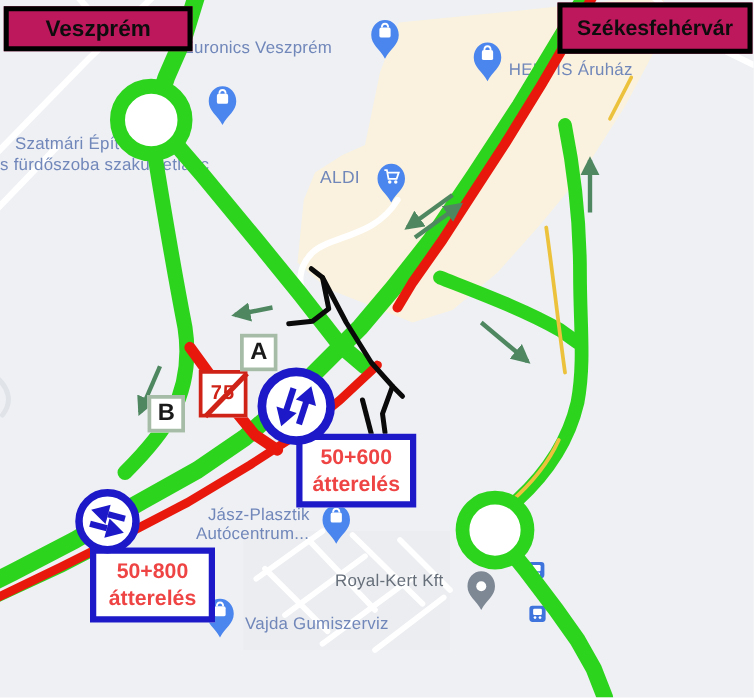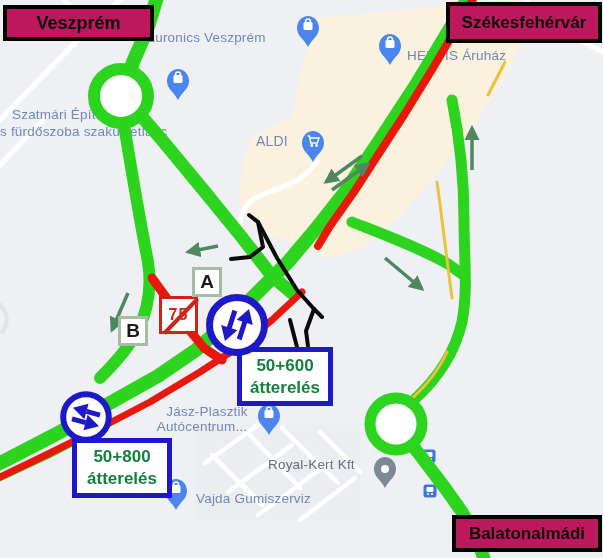--- a/index.html
+++ b/index.html
@@ -13,21 +13,21 @@
   .center{text-anchor:middle}
 
   .citybox{position:absolute;background:#be185d;border:4px solid #000;box-sizing:border-box;
            display:flex;align-items:center;justify-content:center;
            font-weight:bold;font-size:17px;color:#0d0d0d;z-index:30}
   .cb-veszprem{left:3px;top:5px;width:151px;height:36px;font-size:18px}
   .cb-szekes{left:446px;top:2px;width:156px;height:41px}
   .cb-balaton{left:452px;top:515px;width:150px;height:37px}
 
   .detourbox{position:absolute;background:#fff;border:5px solid #1d19c8;box-sizing:border-box;
-             color:#15803d;font-weight:bold;font-size:17px;text-align:center;line-height:1.28;
+             color:#ef4444;font-weight:bold;font-size:17px;text-align:center;line-height:1.28;
              display:flex;flex-direction:column;justify-content:center;z-index:20}
   .db-600{left:237px;top:347px;width:96px;height:59px}
   .db-800{left:72px;top:438px;width:100px;height:60px}
 
   .abmark{position:absolute;width:30px;height:30px;background:#fff;border:3px solid #a7bca7;
           box-sizing:border-box;display:flex;align-items:center;justify-content:center;
           font-size:19px;font-weight:600;color:#1a1a1a;z-index:22}
   .mk-a{left:192px;top:267px}
   .mk-b{left:118px;top:316px}
 
@@ -217,17 +217,14 @@
     <span>50+800</span>
     <span>átterelés</span>
   </div>
 
   <div class="citybox cb-veszprem">
     <span>Veszprém</span>
   </div>
   <div class="citybox cb-szekes">
     <span>Székesfehérvár</span>
   </div>
-  <div class="citybox cb-balaton">
-    <span>Balatonalmádi</span>
-  </div>
 
 </div>
 
 </body></html>

